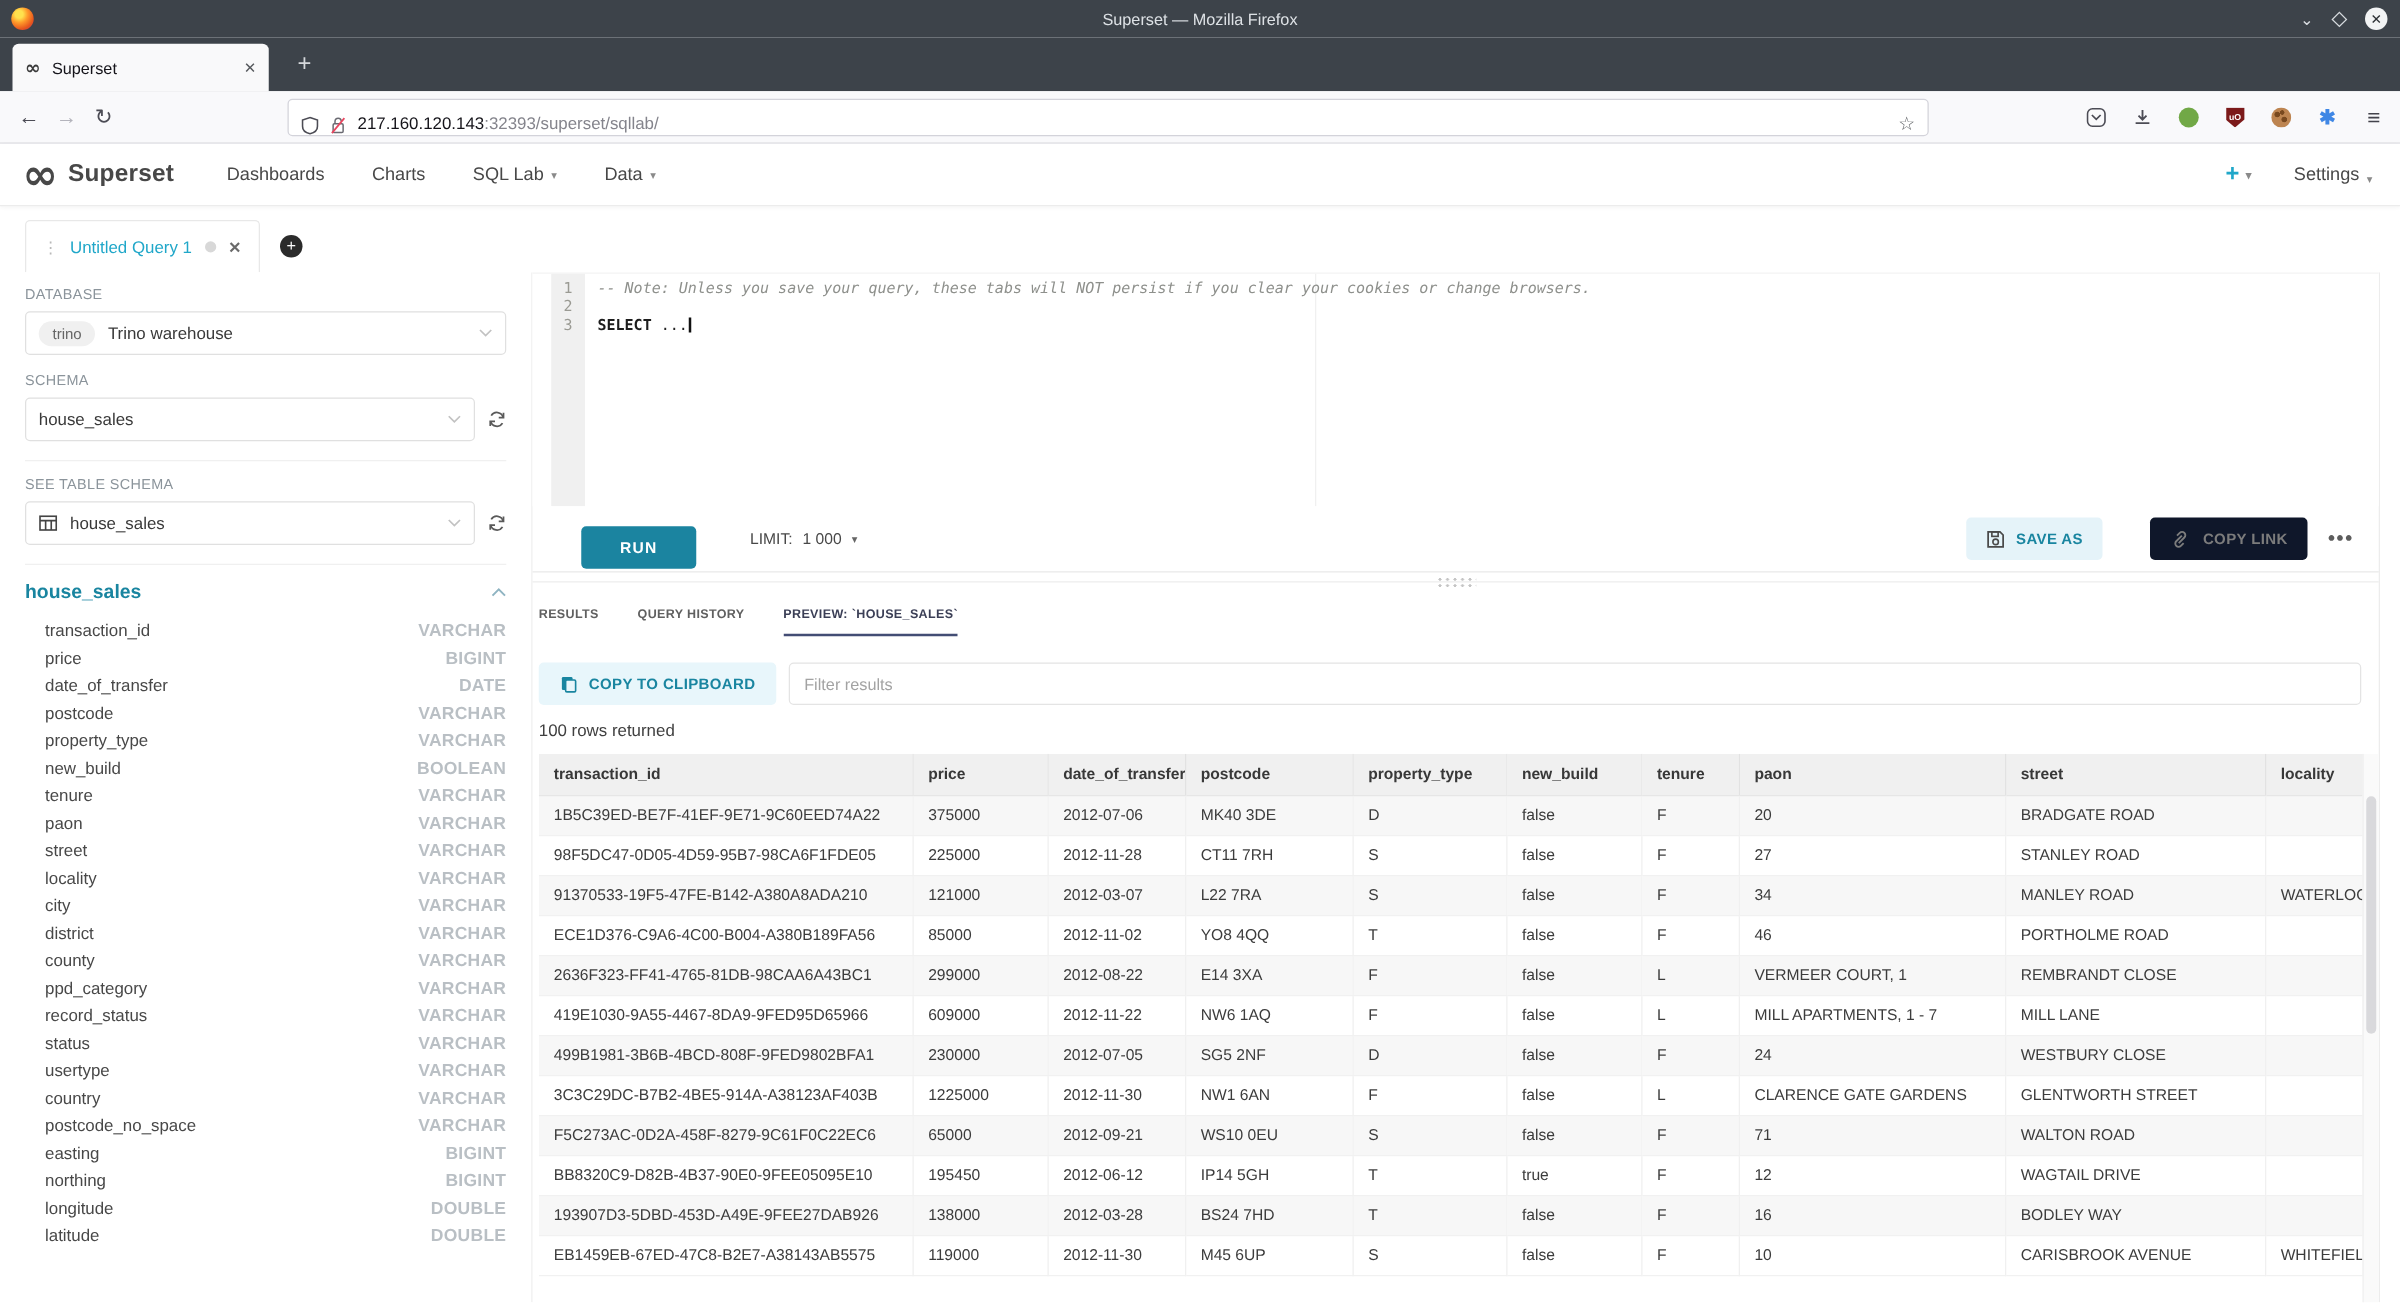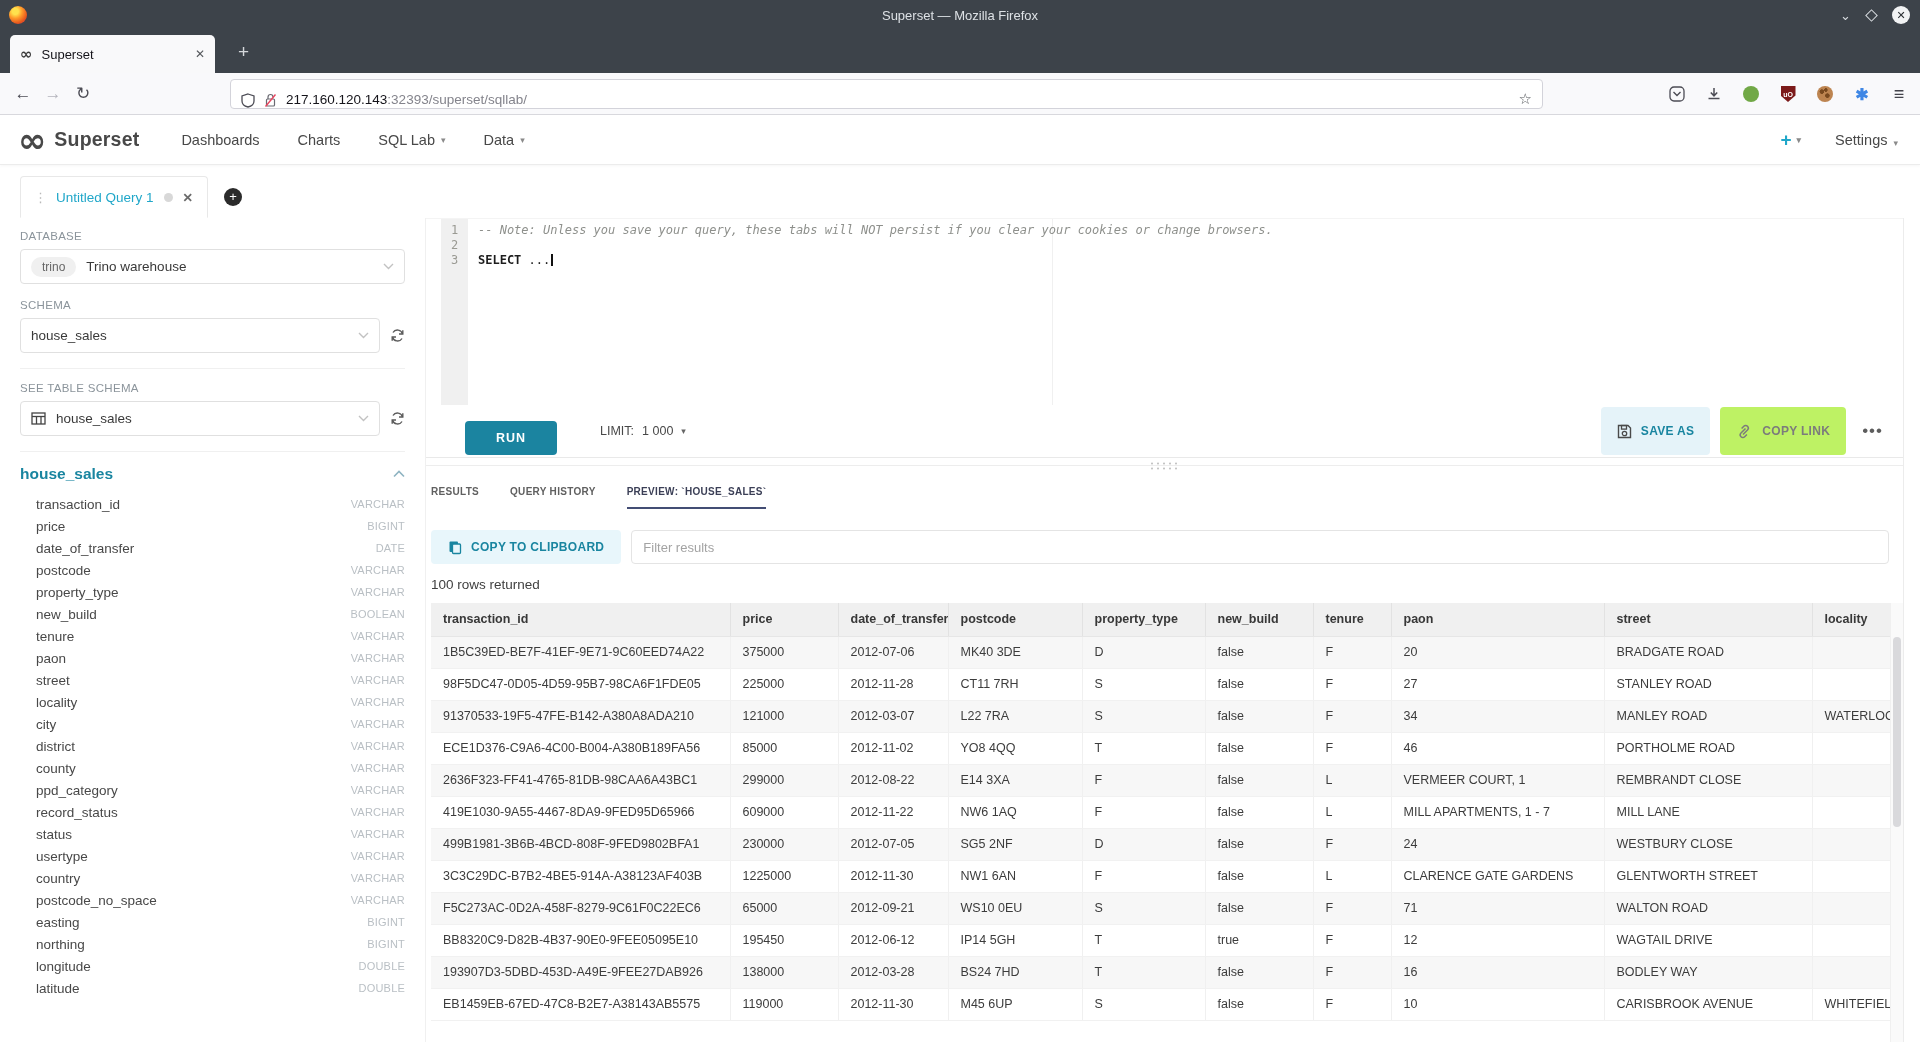--- a/index.html
+++ b/index.html
@@ -71,42 +71,42 @@
   .select .chev { margin-left:auto; }
   .pill { background:#f0f0f0; border-radius:11px; padding:3px 11px; font-size:12px; color:#666; }
   .sel-value { font-size:13.5px; color:#393939; }
   .refresh-ic { flex:0 0 auto; }
   .divider { border-top:1px solid #f0f0f0; margin:2px 0 13px 0; }
   .tbl-heading { display:flex; align-items:center; margin:6px 0 10px 0; }
   .tbl-heading .name { font-size:15.5px; font-weight:bold; color:#1985a0; }
   .tbl-heading .chev-up { margin-left:auto; }
   .col-row { display:flex; align-items:center; height:22px; padding-left:16px; }
   .col-name { font-size:13.5px; color:#484848; }
-  .col-type { margin-left:auto; font-size:11px; color:#b9bfc4; letter-spacing:.2px; }
+  .col-type { margin-left:auto; font-size:14px; color:#b9bfc4; letter-spacing:.2px;font-weight:bold; }
 
   
   .pane { position:absolute; left:425px; top:53px; right:16px; bottom:0; border-left:1px solid #f0f0f0; border-right:1px solid #ececec; }
   .editor { position:relative; height:187px; border-top:1px solid #f4f4f4; background:#fff; overflow:hidden; }
   .gutter { position:absolute; left:15px; top:0; bottom:0; width:27px; background:#f0f0f0; color:#9a9a93; font-family:"DejaVu Sans Mono", monospace; font-size:12px; text-align:center; padding-top:4px; }
   .gutter div { height:15px; line-height:15px; }
   .code { position:absolute; left:52px; top:4px; right:0; font-family:"DejaVu Sans Mono", monospace; font-size:12px; color:#222; }
   .code .line { height:15px; line-height:15px; white-space:pre; }
   .seg-comment { color:#8e908c; font-style:italic; }
   .seg-keyword { font-weight:bold; color:#1d1d1d; }
   .caret-bar { display:inline-block; width:1.5px; height:12px; background:#111; vertical-align:-2px; margin-left:1px; }
   .ruler { position:absolute; left:626px; top:0; bottom:0; width:1px; background:#f0f0f0; }
 
   .run-row { height:53px; display:flex; align-items:center; padding:0 20px 0 39px; border-bottom:1px solid #e9e9e9; }
   .run-btn { width:92px; height:34px; background:#1b84a0; color:#fff; border:none; border-radius:4px; font-size:12.5px; font-weight:bold; letter-spacing:1px; font-family:inherit;margin-top:13px; }
   .limit { margin-left:43px; font-size:12.5px; color:#484848; display:flex; align-items:center; gap:8px; }
   .limit .caret-down { color:#666; }
   .right-actions { margin-left:auto; display:flex; align-items:center; gap:10px; }
-  .btn-ghost { height:48px; border:none; border-radius:4px; font-family:inherit; font-size:12px; font-weight:bold; letter-spacing:.3px; display:flex; align-items:center; gap:9px; padding:0 16px; }
+  .btn-ghost { height:34px; border:none; border-radius:4px; font-family:inherit; font-size:12px; font-weight:bold; letter-spacing:.3px; display:flex; align-items:center; gap:9px; padding:0 16px;margin-left:28px; }
   .save-as { background:#e5f3f9; color:#1985a0; }
-  .copy-link { background:#bef264; color:#7c7c7c; }
+  .copy-link { background:#0f172a; color:#7c7c7c; }
   .more-dots { color:#5d5d5d; font-size:17px; letter-spacing:1px; margin-left:6px; }
 
   .drag-row { position:relative; height:14px; }
   .drag-row::before { content:""; position:absolute; left:0; right:0; top:7px; border-top:1px solid #ededed; }
   .drag-dots { position:absolute; left:50%; top:3px; transform:translateX(-50%); width:32px; height:9px;
     background-image:radial-gradient(#c4c4c4 1.1px, transparent 1.4px); background-size:6px 5px; }
 
   .south { padding-left:5px; }
   .stabs { display:flex; gap:31px; height:37px; align-items:flex-end; }
   .stab { font-size:10px; letter-spacing:.3px; color:#606060; padding-bottom:10px; border-bottom:2px solid transparent; font-weight:bold; }

